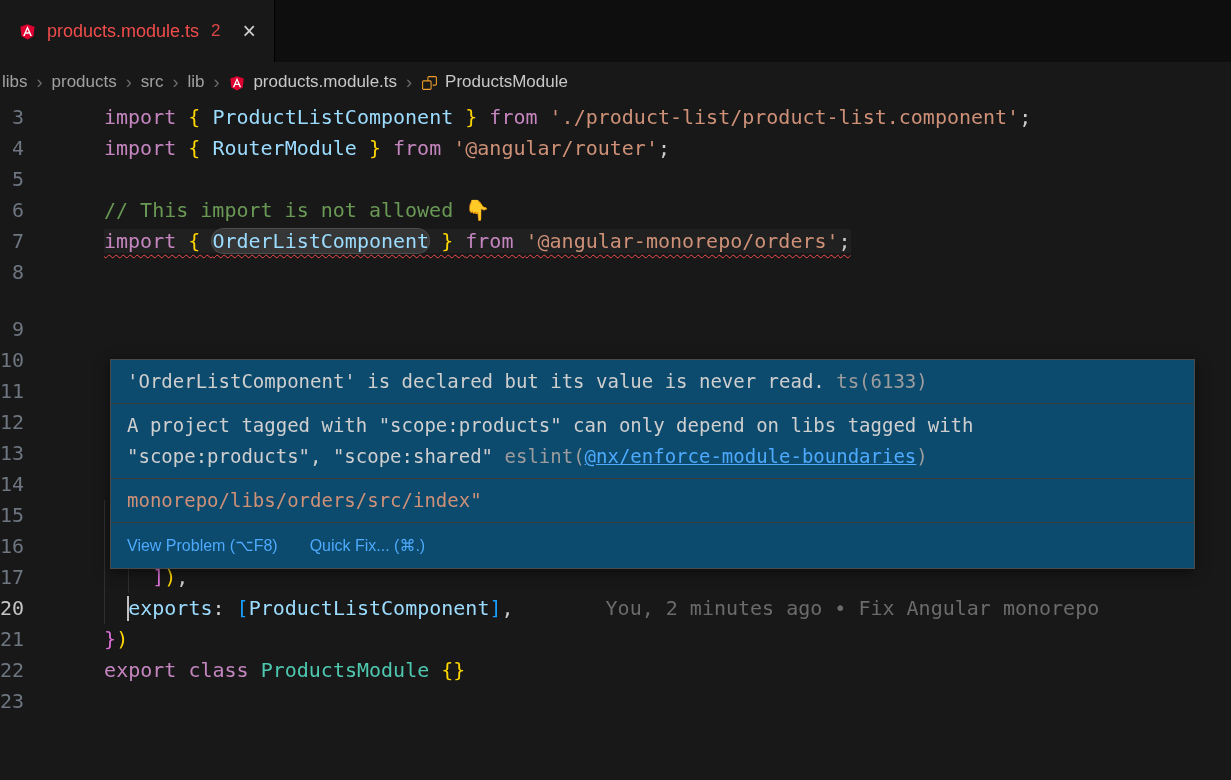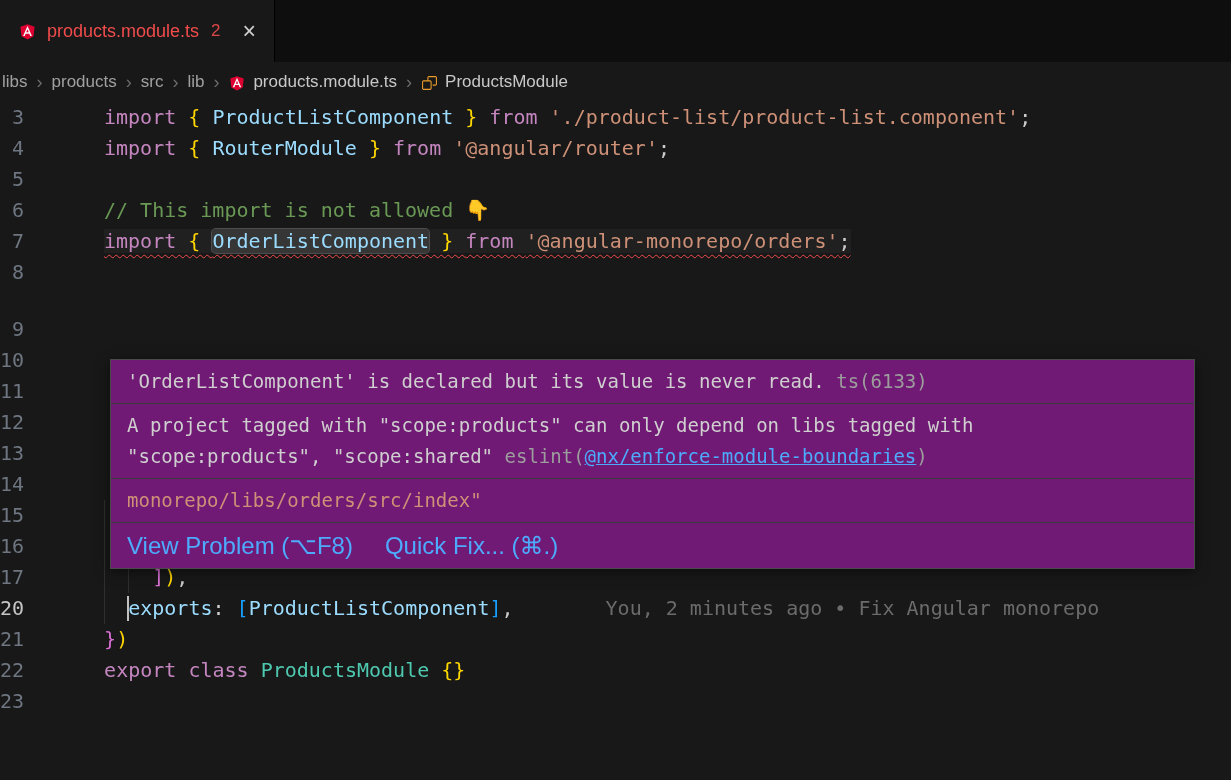--- a/index.html
+++ b/index.html
@@ -33,41 +33,41 @@
   .indent-guide { position:absolute; top:0; height:31px; width:1px; background:#2f2f2f; }
   .cursor { position:absolute; top:3px; width:2px; height:25px; background:#c0c0c0; }
   .blame { color:#6b6b6b; margin-left:92px; }
   .squiggle { text-decoration:underline; text-decoration-style:wavy;
               text-decoration-color:var(--error-red,#f14c4c);
               text-decoration-thickness:1.3px; text-underline-offset:6px;
               background:rgba(255,255,255,0.035); }
   .tk-kw  { color:var(--keyword,#c586c0); }
   .tk-id  { color:var(--variable,#9cdcfe); }
   .tk-idhl{ color:var(--variable,#9cdcfe); background:rgba(97,97,97,.35);
-            box-shadow:0 0 0 1px #4d4d4d; border-radius:4px; }
+            box-shadow:0 0 0 1px #4d4d4d; border-radius:12px; }
   .tk-str { color:var(--string,#ce9178); }
   .tk-cmt { color:var(--comment,#6a9955); }
   .tk-cls { color:var(--class-name,#4ec9b0); }
   .tk-bg  { color:var(--bracket-gold,#ffd700); }
   .tk-bp  { color:var(--bracket-purple,#da70d6); }
   .tk-bb  { color:var(--bracket-blue,#179fff); }
   .tk-pln { color:#cccccc; }
   .tk-kwblue { color:#569cd6; }
 
   
   .hover-popup { position:absolute; left:110px; top:257px; width:1085px; z-index:10;
-                 background:#701a75; border:1px solid #4a4a4a;
+                 background:#0c4a6e; border:1px solid #4a4a4a;
                  box-shadow:0 3px 12px rgba(0,0,0,.5);
                  font-family:"DejaVu Sans Mono", monospace; font-size:19px;
                  color:#cfcfcf; line-height:31px; }
   .hover-section { padding:6px 16px; border-bottom:1px solid #3a3a3a; }
   .hv-code { color:#9d9d9d; }
   .hv-link { color:var(--link-blue,#4daafc); text-decoration:underline; cursor:pointer;margin-top:30px; }
   .hover-actions { padding:7px 16px; display:flex; gap:32px;
-                   font-family:"Liberation Sans", sans-serif; font-size:24px; }
+                   font-family:"Liberation Sans", sans-serif; font-size:16px; }
   .hover-actions a { color:var(--link-blue,#4daafc); cursor:pointer; }
 </style>
 </head>
 <body>
 
 <div class="tabbar">
   <div class="tab">
     <span class="tab-icon">
       <svg viewBox="0 0 250 250" width="19" height="19">
         <polygon fill="#DD0031" points="125,30 31.9,63.2 46.1,186.3 125,230 203.9,186.3 218.1,63.2"></polygon>

